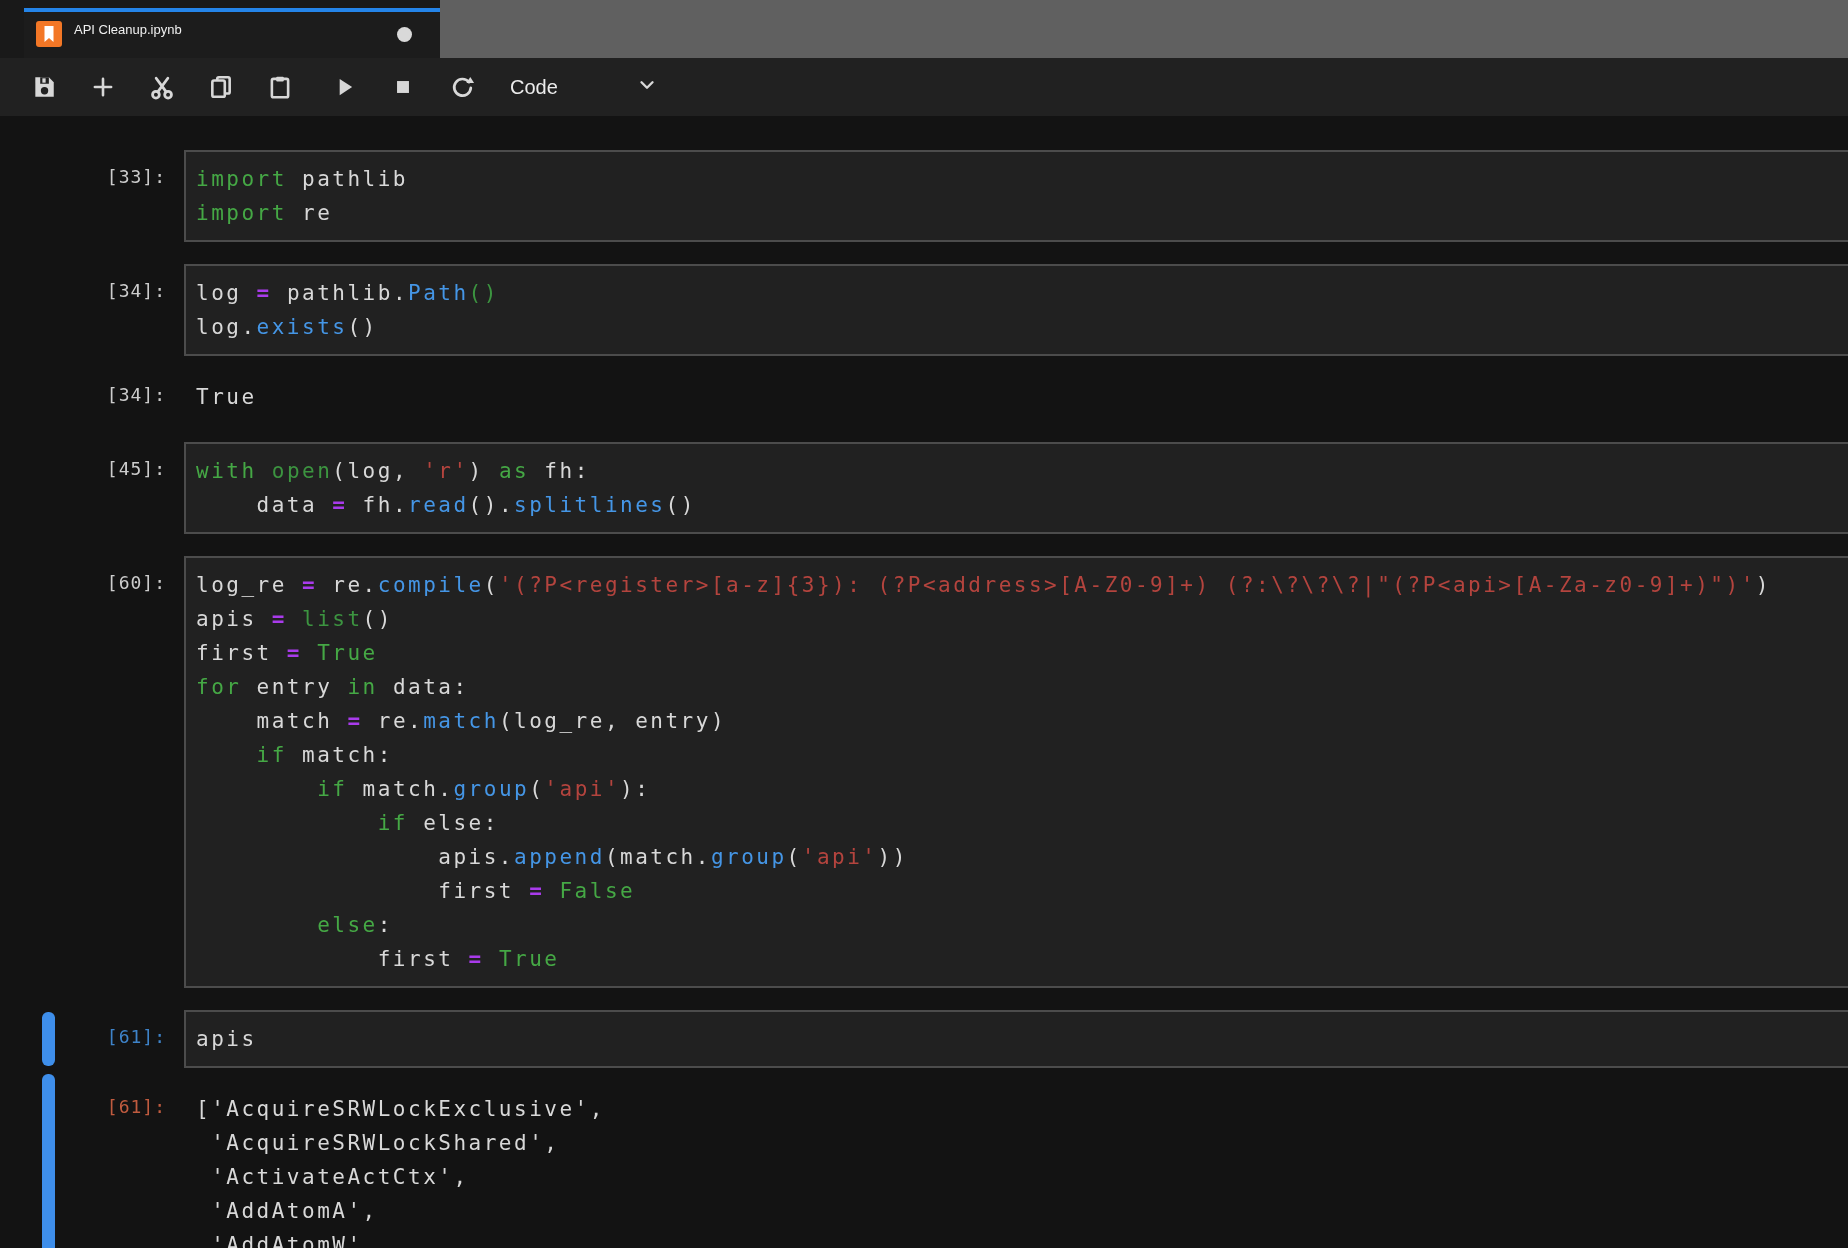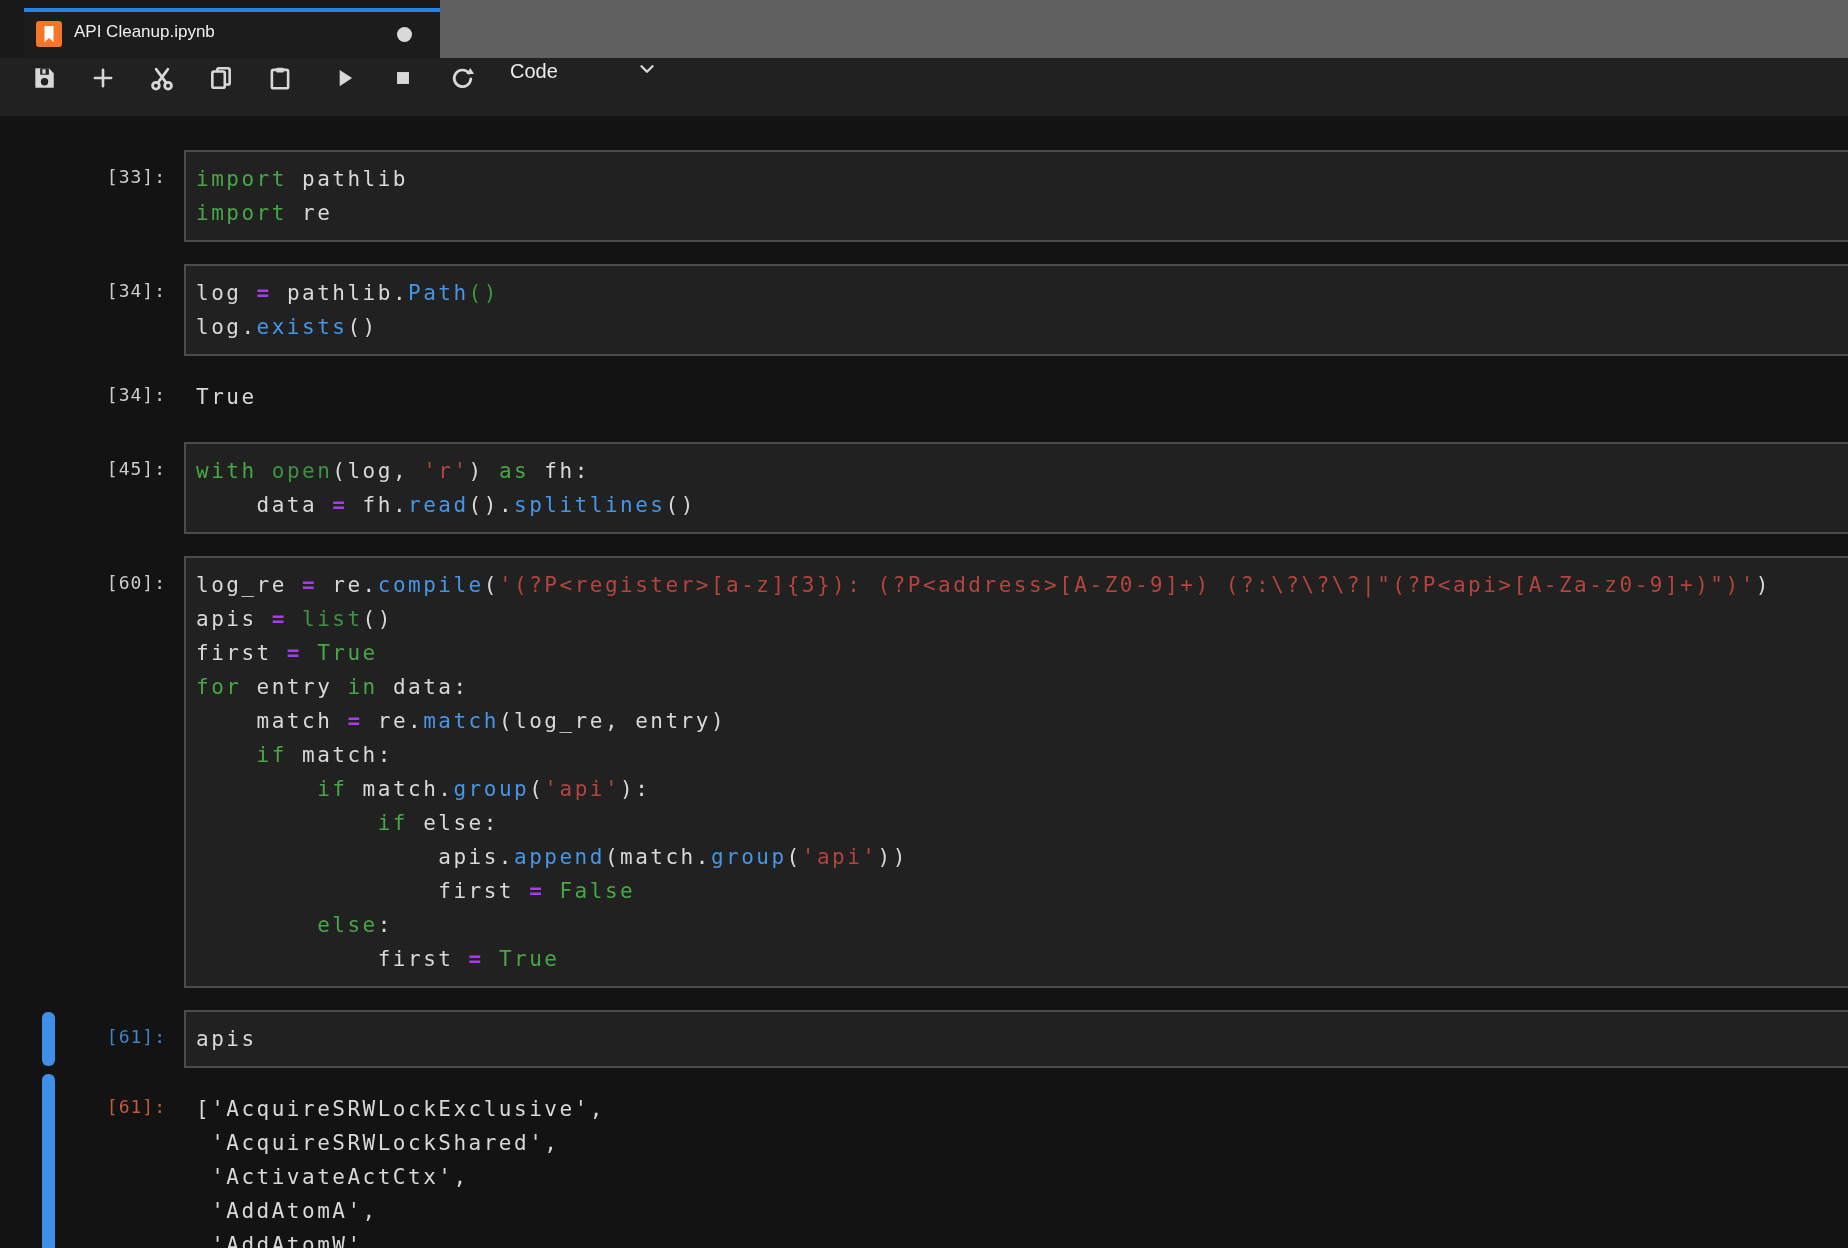--- a/index.html
+++ b/index.html
@@ -13,26 +13,26 @@
   #app{position:relative;width:1848px;height:1248px;background:var(--page);
        overflow:hidden;font-family:"Liberation Sans","DejaVu Sans",sans-serif;}
 
   
   #tabbar{position:absolute;left:0;top:0;width:1848px;height:58px;background:#191919;}
   #tabbar .rest{position:absolute;left:440px;top:0;right:0;height:58px;background:var(--graybar);}
   .tab{position:absolute;left:24px;top:8px;width:416px;height:50px;background:#1C1C1C;}
   .tab .topline{position:absolute;left:0;top:0;width:100%;height:4px;background:var(--accent);}
   .tab .nbicon{position:absolute;left:12px;top:13px;width:26px;height:26px;background:#F37726;border-radius:3px;}
   .tab .nbicon svg{position:absolute;left:0;top:0;}
-  .tab .title{position:absolute;left:50px;top:14px;font-size:17px;color:#F0F0F0;white-space:nowrap;}
+  .tab .title{position:absolute;left:50px;top:14px;font-size:13px;color:#F0F0F0;white-space:nowrap;}
   .tab .dot{position:absolute;left:373px;top:19px;width:15px;height:15px;border-radius:50%;background:#D9D9D9;}
 
   
   #toolbar{position:absolute;left:0;top:58px;width:1848px;height:58px;background:var(--panel);
-           display:flex;align-items:flex-start;}
+           display:flex;align-items:center;}
   .tbtn{width:40px;height:40px;display:flex;align-items:center;justify-content:center;flex:0 0 auto;}
   .tbtn svg{display:block;}
   #toolbar .stroke{stroke:var(--icon);fill:none;stroke-width:2.4;stroke-linecap:round;stroke-linejoin:round;}
   #toolbar .fill{fill:var(--icon);stroke:none;}
   #celltype{display:flex;align-items:center;flex:0 0 auto;margin-left:28px;}
   #celltype .label{font-size:20px;color:#ECECEC;}
   #celltype .chev{margin-left:78px;}
 
   
   #content{position:absolute;left:0;top:116px;width:1848px;height:1132px;background:var(--page);

